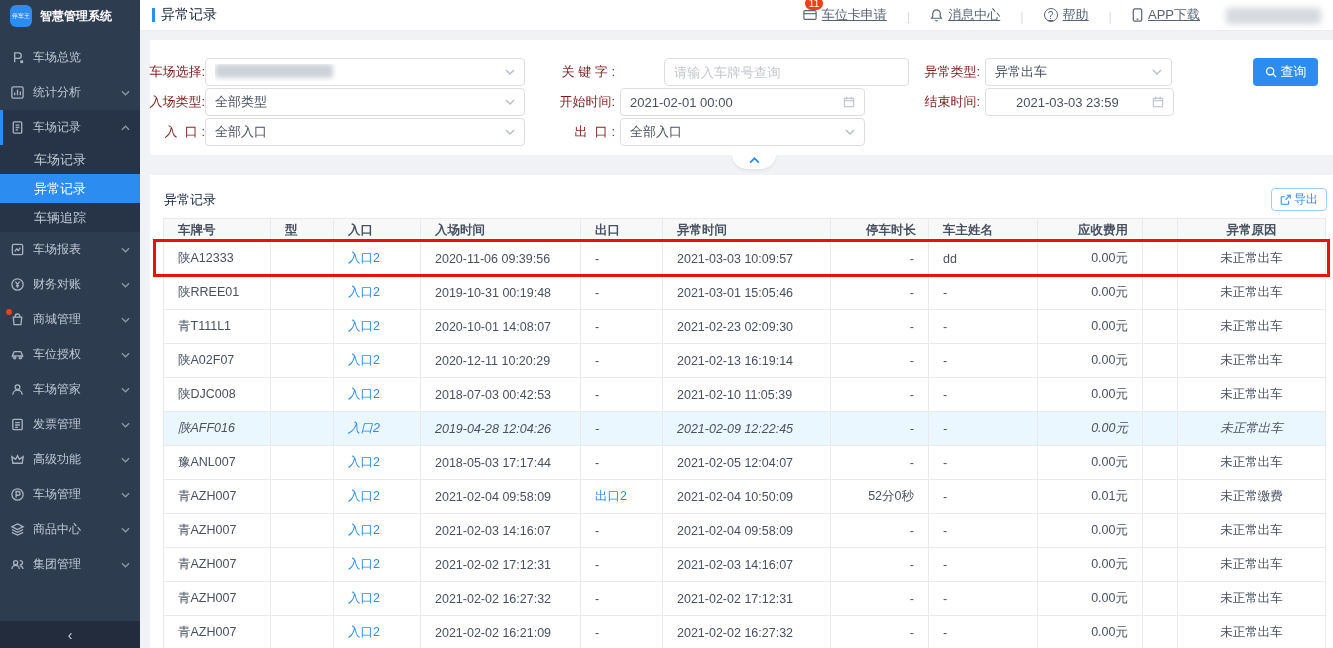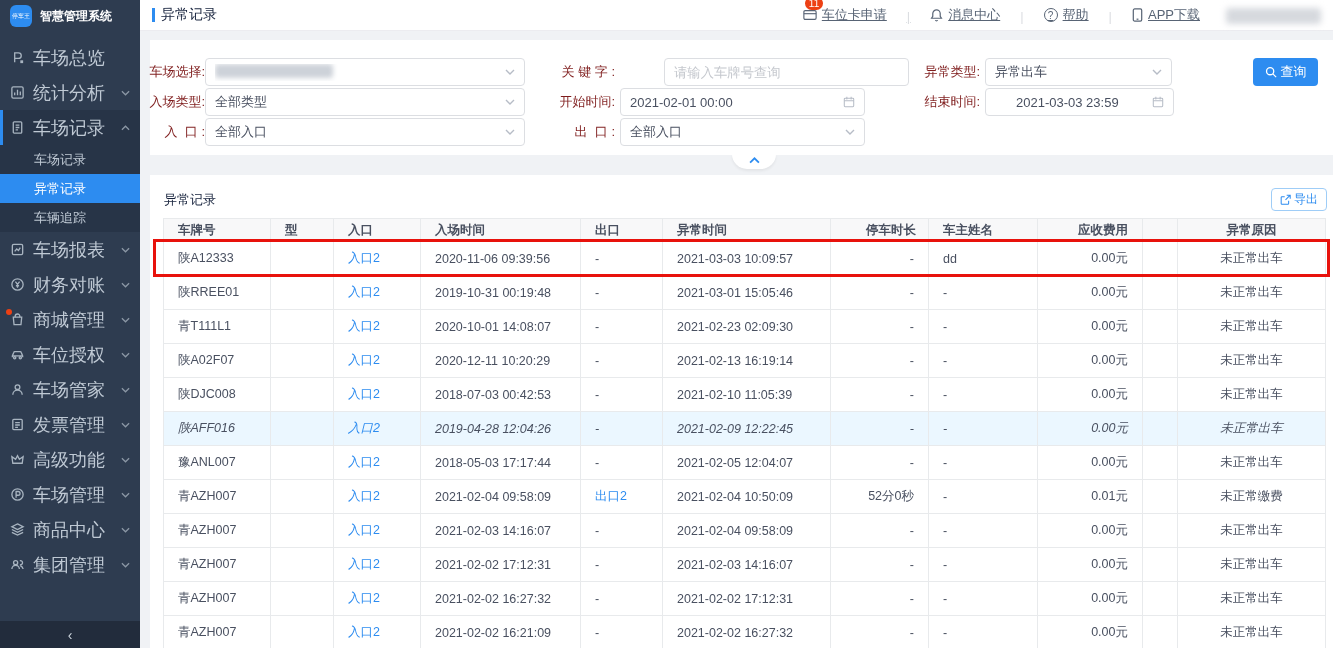--- a/index.html
+++ b/index.html
@@ -9,21 +9,21 @@
 
   
   .sidebar { position:absolute; left:0; top:0; width:140px; height:648px;
     background:#2e3c50; color:#bfc9d4; display:flex; flex-direction:column; }
   .logo-row { height:32px; display:flex; align-items:center; gap:8px; padding:0 10px; flex:none; }
   .logo-badge { width:22px; height:22px; border-radius:6px; background:#2d8cf0; color:#fff;
     font-size:6px; display:flex; align-items:center; justify-content:center; }
   .logo-title { color:#fff; font-size:12px; font-weight:bold; white-space:nowrap; }
   .menu { flex:1; overflow:hidden; padding-top:8px; }
   .menu-item { height:35px; display:flex; align-items:center; gap:8px; padding:0 10px; cursor:pointer; white-space:nowrap; }
-  .menu-item .mi-label { flex:1; font-size:18px; }
+  .menu-item .mi-label { flex:1; font-size:12px; }
   .menu-item svg { flex:none; }
   .chev { color:#8b97a5; }
   .submenu-group { background:#273447; }
   .submenu-group > .menu-item { border-left:3px solid #2d8cf0; padding-left:7px; }
   .submenu-item { height:29px; display:flex; align-items:center; padding-left:34px; font-size:13px; cursor:pointer; }
   .submenu-item.active { background:#2d8cf0; color:#fff; }
   .red-dot { position:absolute; width:6px; height:6px; border-radius:50%; background:#ed4014; margin-left:-4px; margin-top:-16px; }
   .collapse-bar { flex:none; height:27px; background:#222c3c; display:flex; align-items:center; justify-content:center;
     color:#cfd7df; font-size:14px; cursor:pointer; }
 

